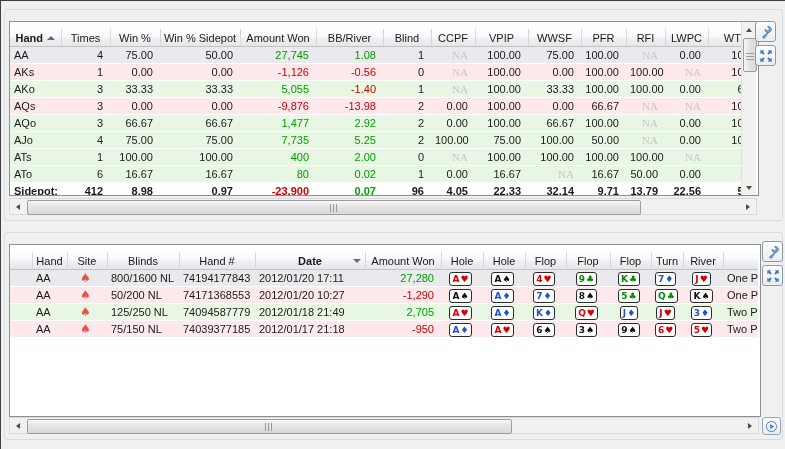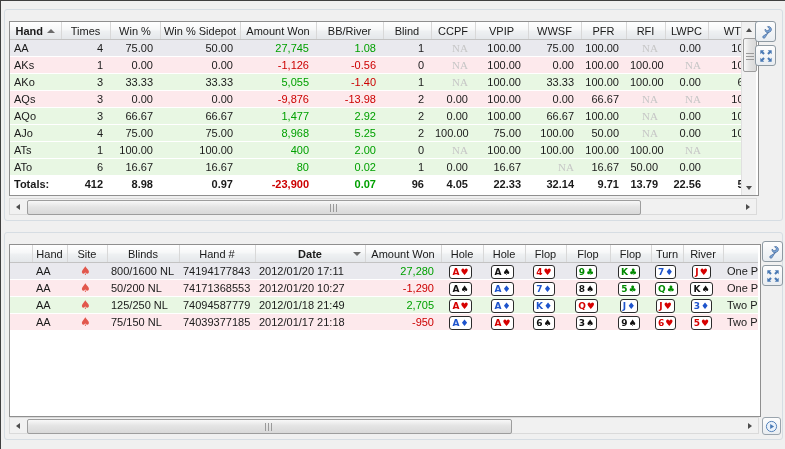--- a/index.html
+++ b/index.html
@@ -15,21 +15,21 @@
   #gb-detail{left:3px;top:231px;width:777px;height:206px;}
 
   
   .frame{position:absolute;border:1px solid #8f8f8f;background:#fff;display:flex;}
   #frame1{left:4px;top:11px;width:748px;height:173px;}
   #frame2{left:4px;top:11px;width:750px;height:171px;}
   .clip{overflow:hidden;height:100%;background:#fff;}
   #clip1{width:731px;}
   #clip2{width:748px;}
 
-  table.grid{border-collapse:collapse;table-layout:fixed;background:#5eead4;font-size:11px;}
+  table.grid{border-collapse:collapse;table-layout:fixed;background:#5eead4;font-size:11px;margin-top:7px;}
   #t1{width:762px;}
   #t2{width:833px;}
   .grid th{height:17px;padding:0 2px;font-weight:normal;text-align:center;white-space:nowrap;overflow:hidden;
       background:linear-gradient(#ffffff,#f6f7f8 45%,#eef0f2 55%,#e4e7ea);
       border-right:1px solid #d8d8d8;border-bottom:1px solid #c3c3c3;position:relative;}
   .grid th.sorted{font-weight:bold;}
   .grid td{height:16px;line-height:16px;padding:0 7px 0 4px;white-space:nowrap;overflow:hidden;
       border-bottom:1px solid #ffffff;}
   .num{text-align:right;}
   .c-first{text-align:left;}
@@ -215,21 +215,21 @@
                 <td class="num">100.00</td>
                 <td class="num na">NA</td>
                 <td class="num">0.00</td>
                 <td class="num">100.00</td>
               </tr>
               <tr class="row-win">
                 <td class="c-first">AJo</td>
                 <td class="num">4</td>
                 <td class="num">75.00</td>
                 <td class="num">75.00</td>
-                <td class="num pos">8,968</td>
+                <td class="num pos">7,735</td>
                 <td class="num pos">5.25</td>
                 <td class="num">2</td>
                 <td class="num">100.00</td>
                 <td class="num">75.00</td>
                 <td class="num">100.00</td>
                 <td class="num">50.00</td>
                 <td class="num na">NA</td>
                 <td class="num">0.00</td>
                 <td class="num">100.00</td>
               </tr>
@@ -259,21 +259,21 @@
                 <td class="num">1</td>
                 <td class="num">0.00</td>
                 <td class="num">16.67</td>
                 <td class="num na">NA</td>
                 <td class="num">16.67</td>
                 <td class="num">50.00</td>
                 <td class="num">0.00</td>
                 <td class="num na">NA</td>
               </tr>
               <tr class="row-totals">
-                <td class="c-first">Totals:</td>
+                <td class="c-first">Sidepot:</td>
                 <td class="num">412</td>
                 <td class="num">8.98</td>
                 <td class="num">0.97</td>
                 <td class="num neg">-23,900</td>
                 <td class="num pos">0.07</td>
                 <td class="num">96</td>
                 <td class="num">4.05</td>
                 <td class="num">22.33</td>
                 <td class="num">32.14</td>
                 <td class="num">9.71</td>

